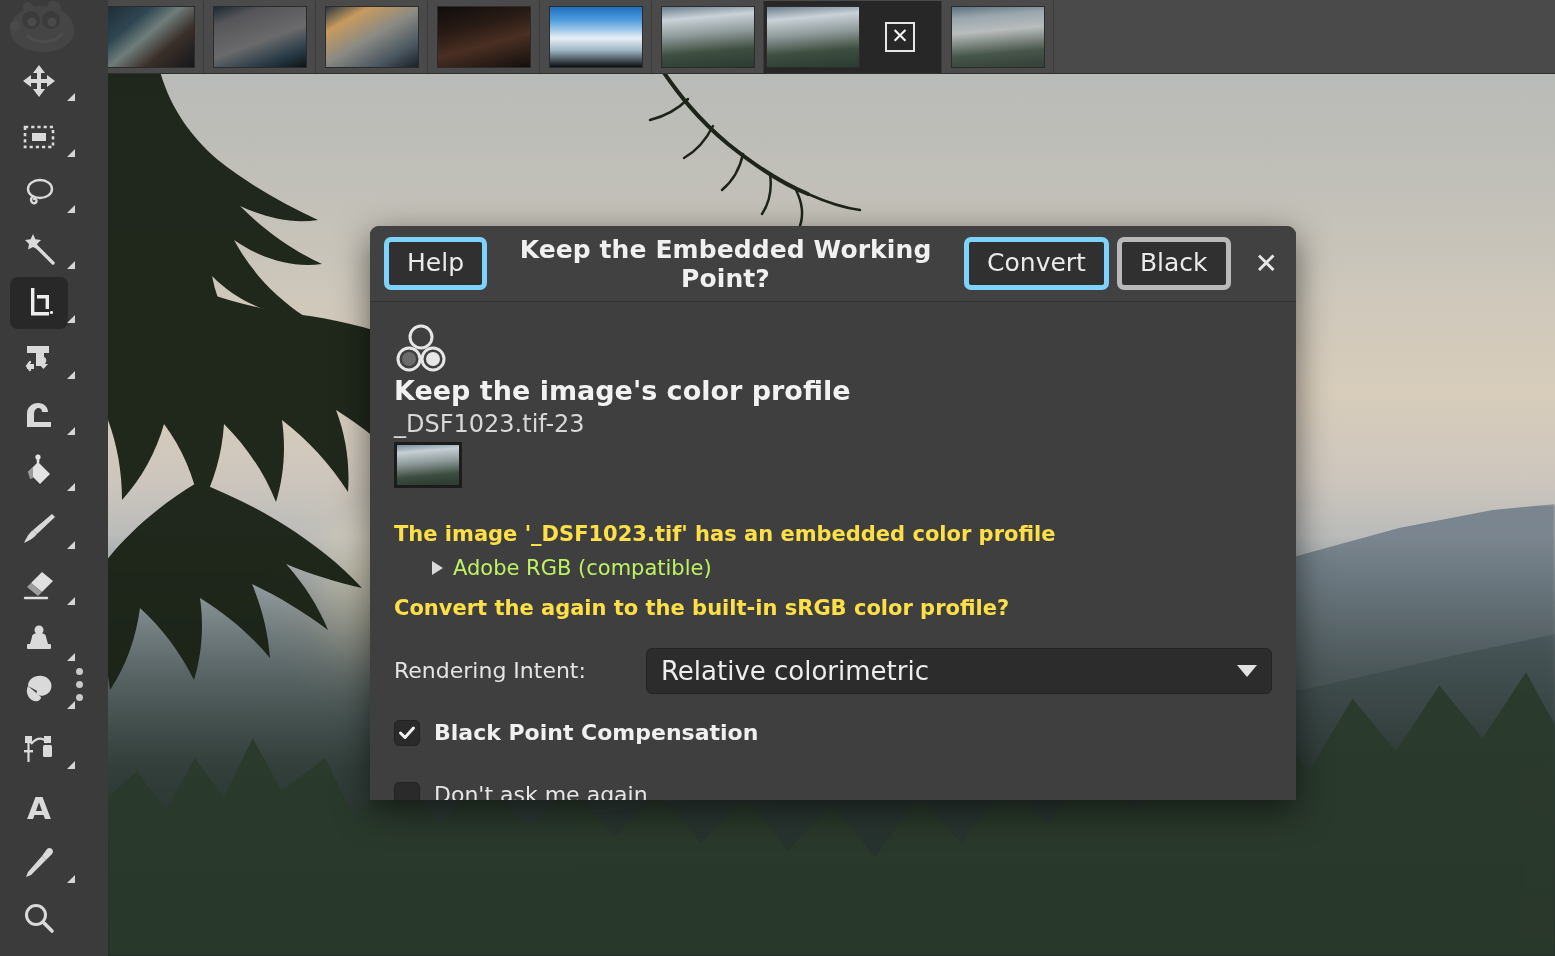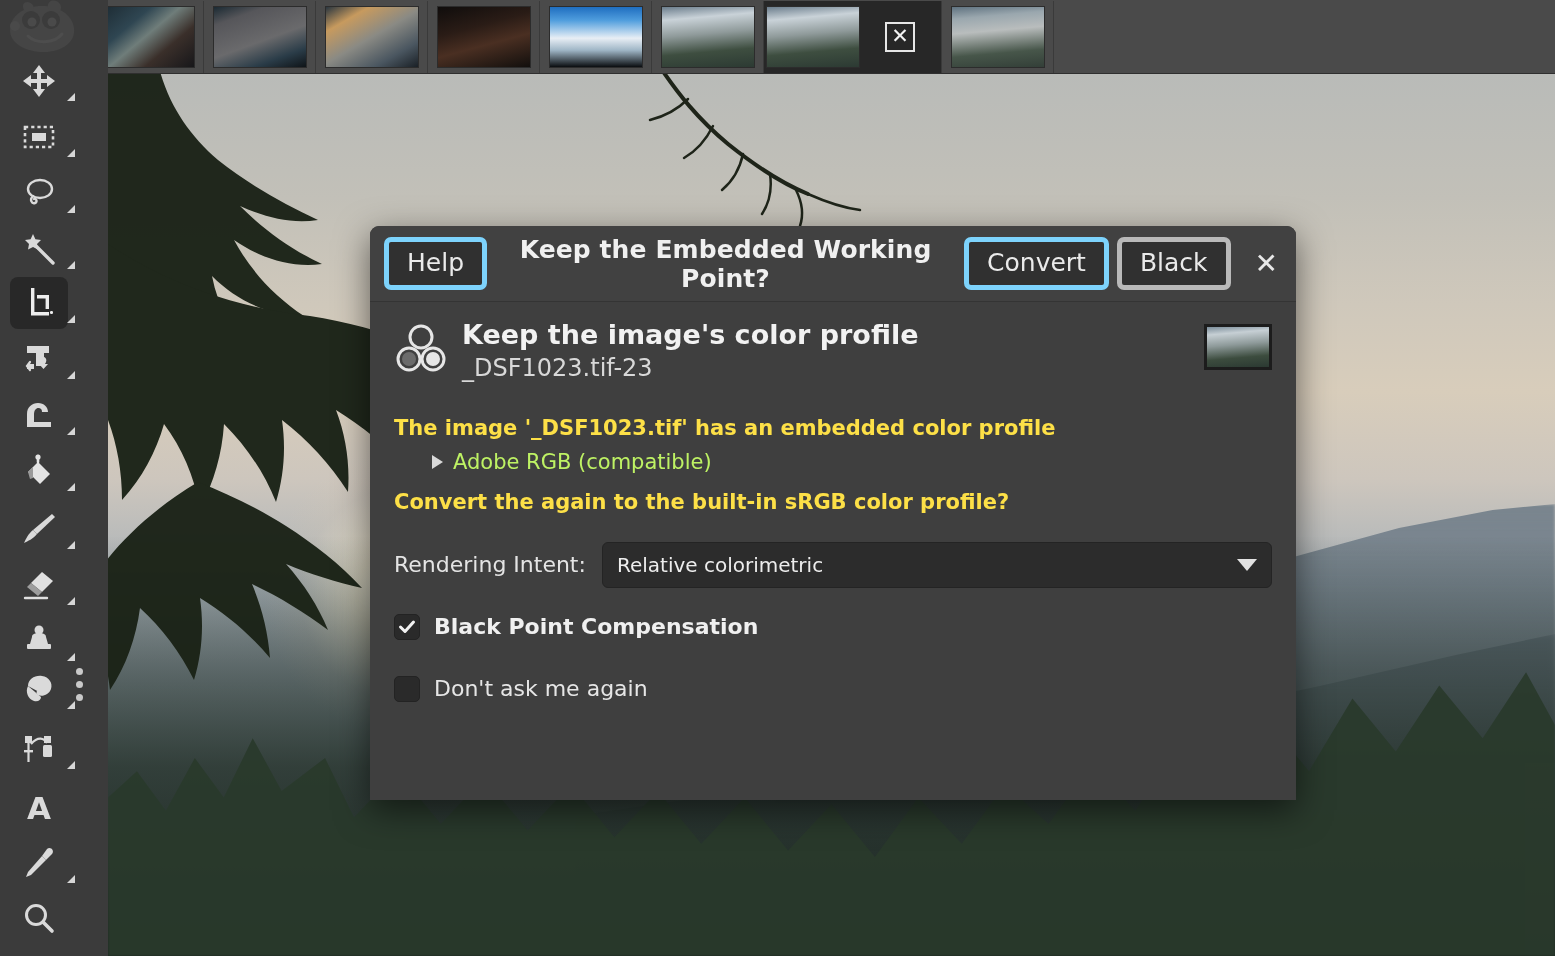--- a/index.html
+++ b/index.html
@@ -198,20 +198,21 @@
     margin-left: 24px; margin-right: 2px;
     color: #e8e8e8; font-size: 28px; line-height: 1;
     background: none; border: none; cursor: pointer;
     font-family: "DejaVu Sans", sans-serif;
   }
 
   #dialog-head {
     position: relative;
     display: flex; align-items: flex-start;
     padding: 18px 24px 10px 24px;
+    flex-direction: column;
   }
   #profile-icon { width: 54px; height: 54px; margin-right: 14px; flex: none; margin-top: 2px; }
   #profile-icon svg { width: 100%; height: 100%; display: block; }
   #head-text { flex: 1; }
   #head-title {
     color: #f2f2f2; font-size: 27px; font-weight: bold; line-height: 1.1;
   }
   #head-sub {
     color: #d8d8d8; font-size: 24px; margin-top: 4px;
   }
@@ -236,31 +237,32 @@
     width: 0; height: 0;
     border-left: 11px solid #d9d9d9;
     border-top: 7px solid transparent;
     border-bottom: 7px solid transparent;
     cursor: pointer;
   }
 
   #intent-row {
     display: flex; align-items: center;
     margin-top: 28px;
+    gap: 44px;
   }
   #intent-label { color: #e4e4e4; font-size: 22px; margin-right: 16px; }
   #intent-select {
     flex: 1;
     height: 46px;
     background: #2c2c2c;
     border: 1px solid #242424;
     border-radius: 6px;
     display: flex; align-items: center;
     padding: 0 14px;
-    color: #ededed; font-size: 20px;
+    color: #ededed; font-size: 26px;
     cursor: pointer;
     position: relative;
   }
   #intent-select .arrow {
     position: absolute; right: 14px; top: 50%; transform: translateY(-50%);
     width: 0; height: 0;
     border-left: 10px solid transparent;
     border-right: 10px solid transparent;
     border-top: 12px solid #e2e2e2;
   }

